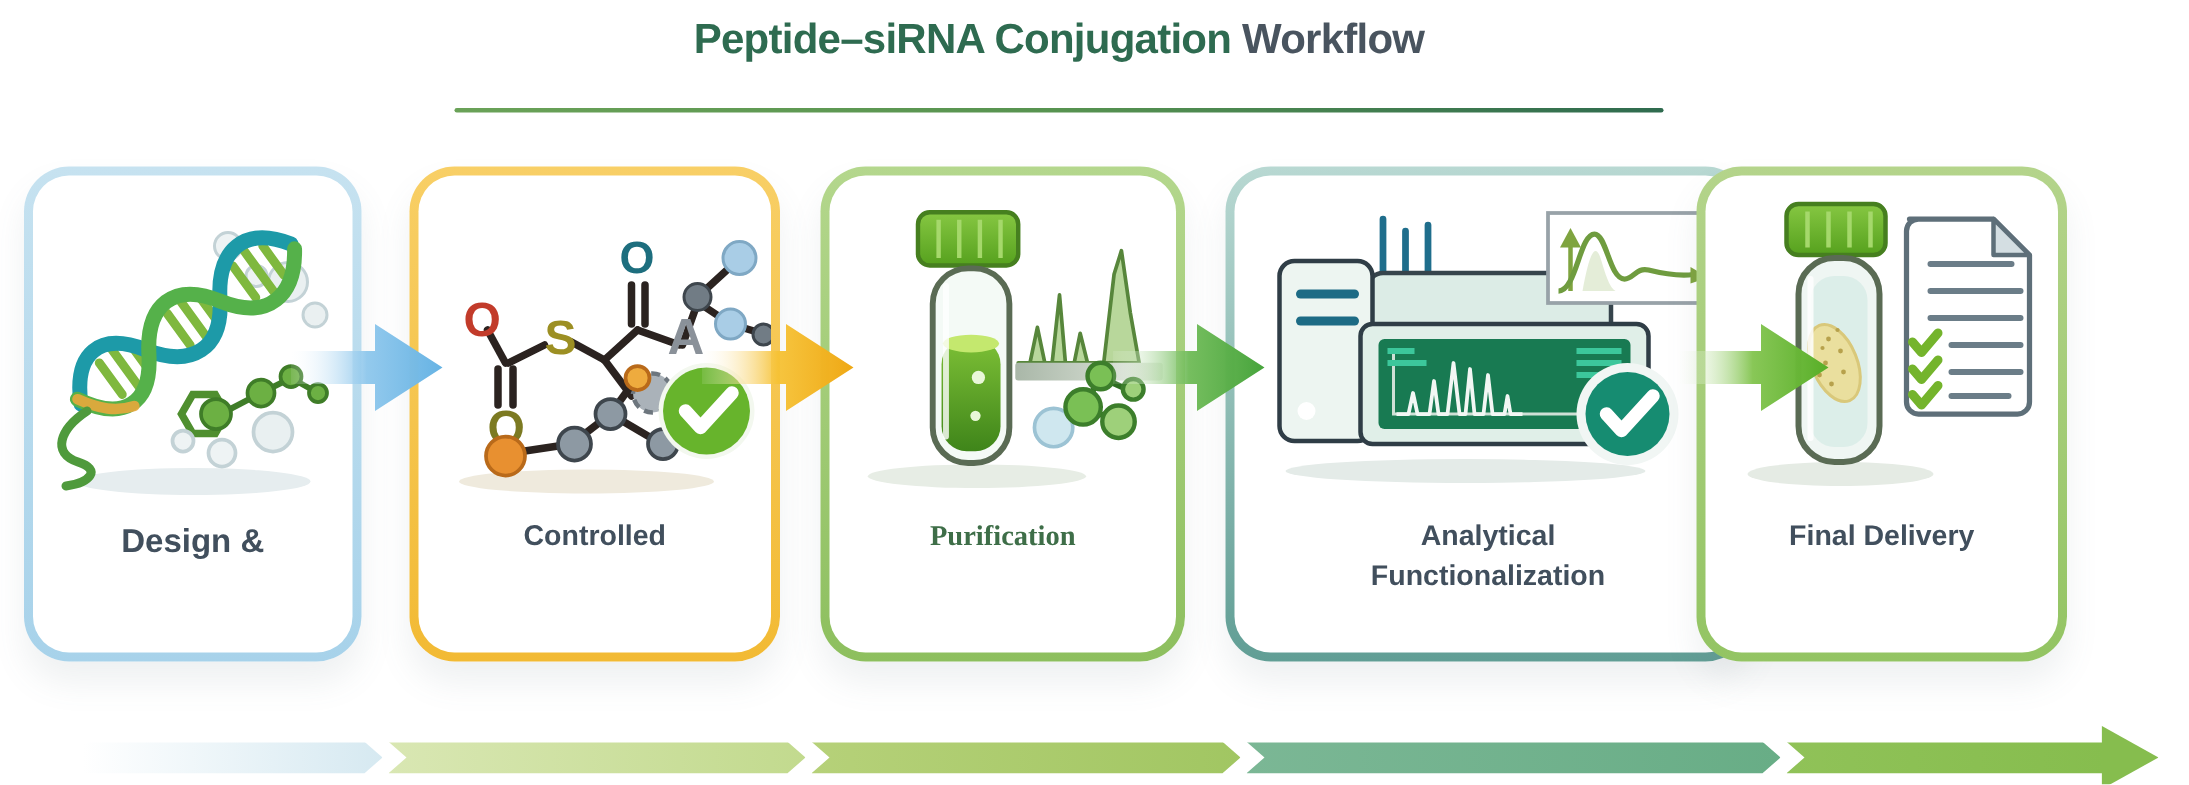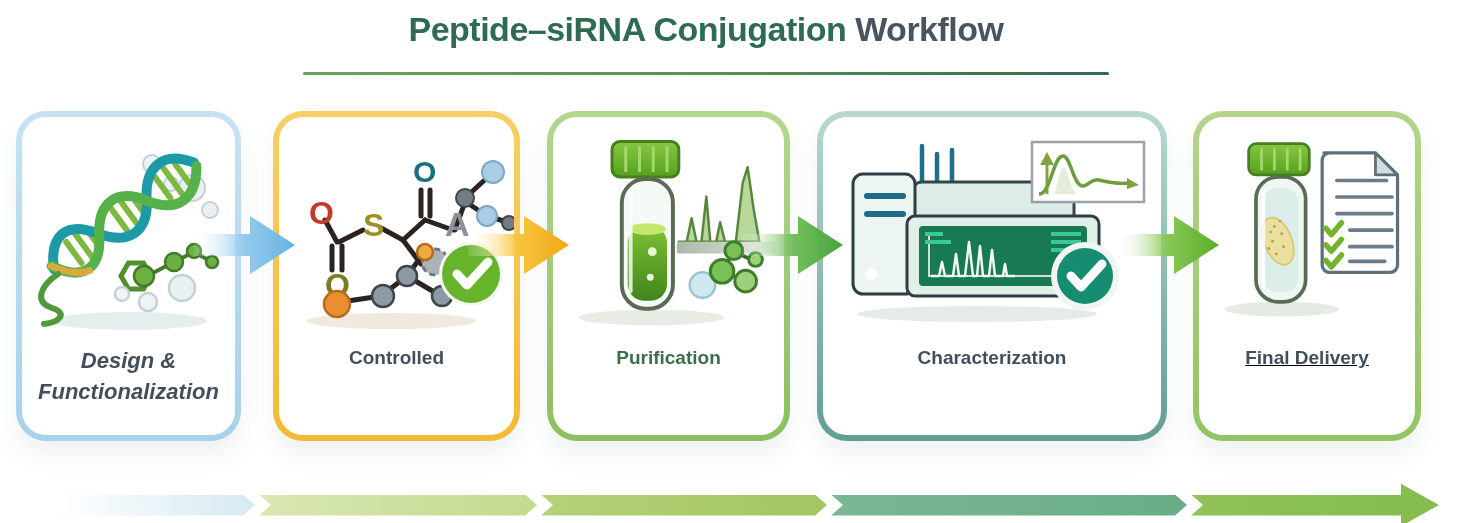--- a/index.html
+++ b/index.html
@@ -4,48 +4,48 @@
 <style>
   * { margin:0; padding:0; box-sizing:border-box; }
   html,body { background:#ffffff; }
   body { font-family:"Liberation Sans", sans-serif; }
   .page {
     position:relative; width:1459px; height:523px; background:#ffffff; overflow:hidden;
   }
 
   
   .header { position:absolute; top:10px; left:0; width:1412px; text-align:center; }
-  .title { font-size:34px; font-weight:bold; letter-spacing:-0.5px; white-space:nowrap; }
+  .title { font-size:28px; font-weight:bold; letter-spacing:-0.5px; white-space:nowrap; }
   .title .t-primary { color:#2e6b50; }
   .title .t-secondary { color:#49545f; }
   .title-underline {
     position:absolute; left:303px; top:72px; width:806px; height:3px;
     background:linear-gradient(90deg,#6aa258,#579350,#2f6b4f); border-radius:2px;
   }
 
   
   .card {
     position:absolute; top:111px; height:330px; border-radius:30px; padding:6px;
     box-shadow:0 14px 22px rgba(100,120,130,0.10);
   }
   .card-inner {
     width:100%; height:100%; background:#ffffff; border-radius:24px;
     display:flex; flex-direction:column; align-items:center;
   }
   .card-1 { left:16px;   width:225px; background:linear-gradient(180deg,#c6e2f0,#a7d2ea); }
   .card-2 { left:273px;  width:247px; background:linear-gradient(180deg,#f8cf66,#f2ba34); }
-  .card-3 { left:547px;  width:243px; background:linear-gradient(180deg,#b4d78d,#8dbf5e); }
+  .card-3 { left:547px;  width:243px; background:linear-gradient(180deg,#b4d78d,#8dbf5e);font-family:Liberation Serif, serif; }
   .card-4 { left:817px;  width:350px; background:linear-gradient(180deg,#b8d8d2,#619e95); }
-  .card-5 { left:1193px; width:228px; background:linear-gradient(180deg,#b4d48b,#93c463);text-decoration:underline; }
+  .card-5 { left:1131px; width:247px; background:linear-gradient(180deg,#b4d48b,#93c463); }
 
   .icon-zone { height:228px; width:100%; display:flex; align-items:center; justify-content:center; }
   .label-zone { flex:1; width:100%; text-align:center; }
   .step-label { font-weight:bold; font-size:19px; line-height:1.42; color:#414f5d; }
   .step-label span { display:block; white-space:nowrap; }
-  .card-1 .step-label { font-size:22px;font-style:italic; }
+  .card-1 .step-label { font-size:22px; }
   .card-3 .step-label { color:#3e6e48; }
 
   
   .conn { position:absolute; top:210px; width:104px; height:70px; }
   .conn-1 { left:194px; }
   .conn-2 { left:468px; }
   .conn-3 { left:742px; }
   .conn-4 { left:1118px; }
 
   
@@ -120,21 +120,20 @@
             <circle cx="120" cy="152" r="10" fill="#6cb043" stroke="#3f7d28" stroke-width="2.5"></circle>
             <circle cx="158" cy="164" r="13" fill="#e9f0f1" stroke="#c3d2d6" stroke-width="2.5"></circle>
             <circle cx="124" cy="178" r="9" fill="#eef3f4" stroke="#c3d2d6" stroke-width="2.5"></circle>
             <circle cx="98" cy="170" r="7" fill="#eef3f4" stroke="#c3d2d6" stroke-width="2.5"></circle>
           </g>
         </svg>
       </div>
       <div class="label-zone">
         <div class="step-label">
           <span>Design &amp;</span>
-          <span>Functionalization</span>
         </div>
       </div>
     </div>
   </div>
 
   <div class="card card-2">
     <div class="card-inner">
       <div class="icon-zone">
         <svg width="235" height="215" viewBox="0 0 235 215">
           <ellipse cx="112" cy="197" rx="85" ry="8" fill="#efeadd"></ellipse>
@@ -301,21 +300,22 @@
 
           <g>
             <circle cx="258" cy="152" r="34" fill="#f1f6f4"></circle>
             <circle cx="258" cy="152" r="28" fill="#168c71"></circle>
             <path d="M244,152 l10,11 l21,-23" fill="none" stroke="#ffffff" stroke-width="9" stroke-linecap="round" stroke-linejoin="round"></path>
           </g>
         </svg>
       </div>
       <div class="label-zone">
         <div class="step-label">
-          <span>Characterization</span>
+          <span>Analytical</span>
+          <span>Functionalization</span>
         </div>
       </div>
     </div>
   </div>
 
   <div class="card card-5">
     <div class="card-inner">
       <div class="icon-zone">
         <svg width="235" height="215" viewBox="0 0 235 215">
           <defs>

